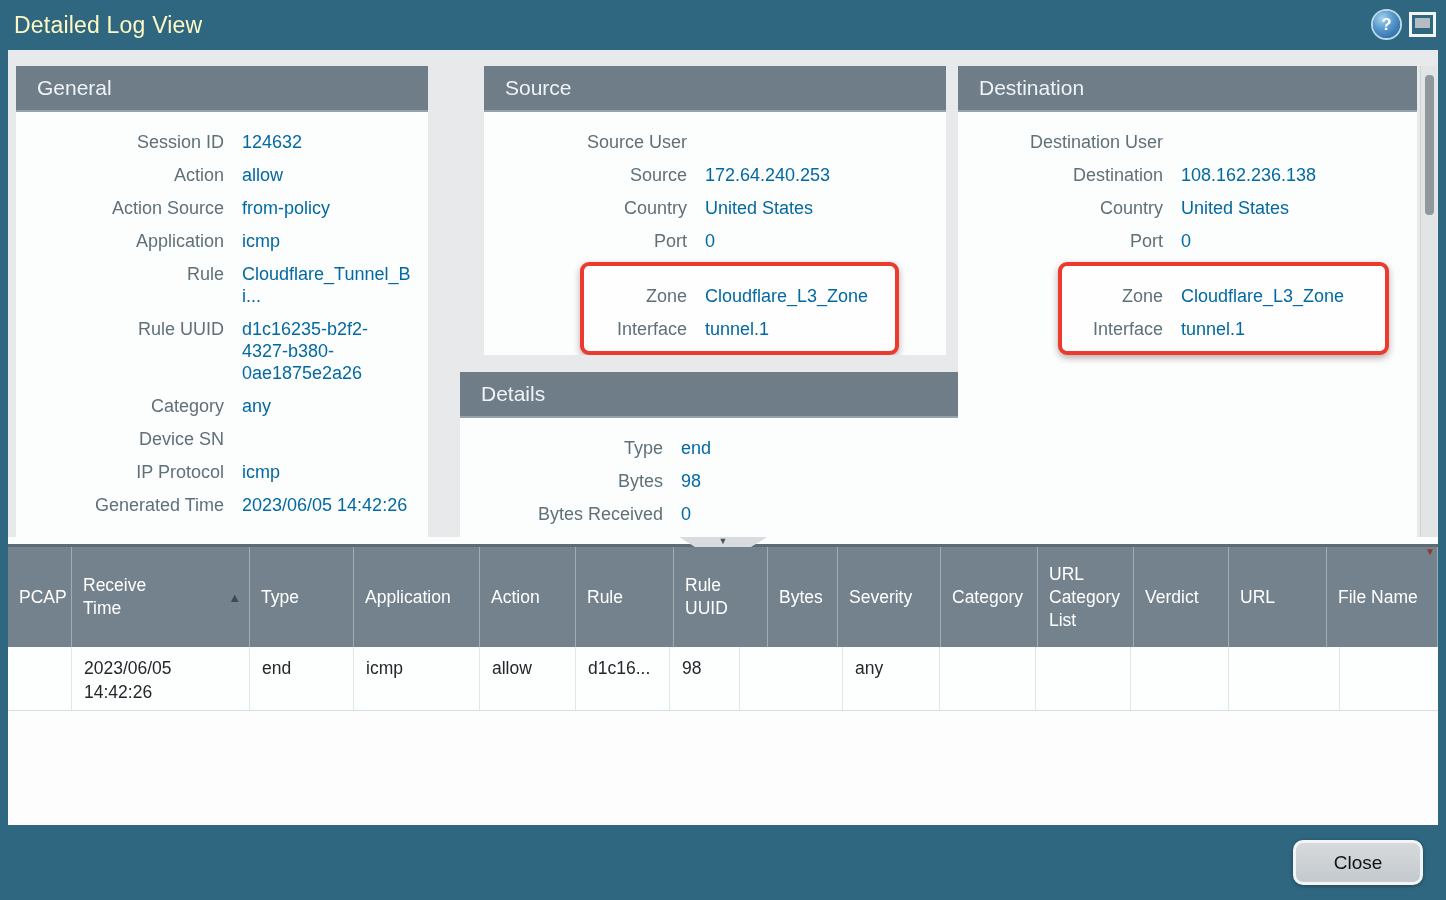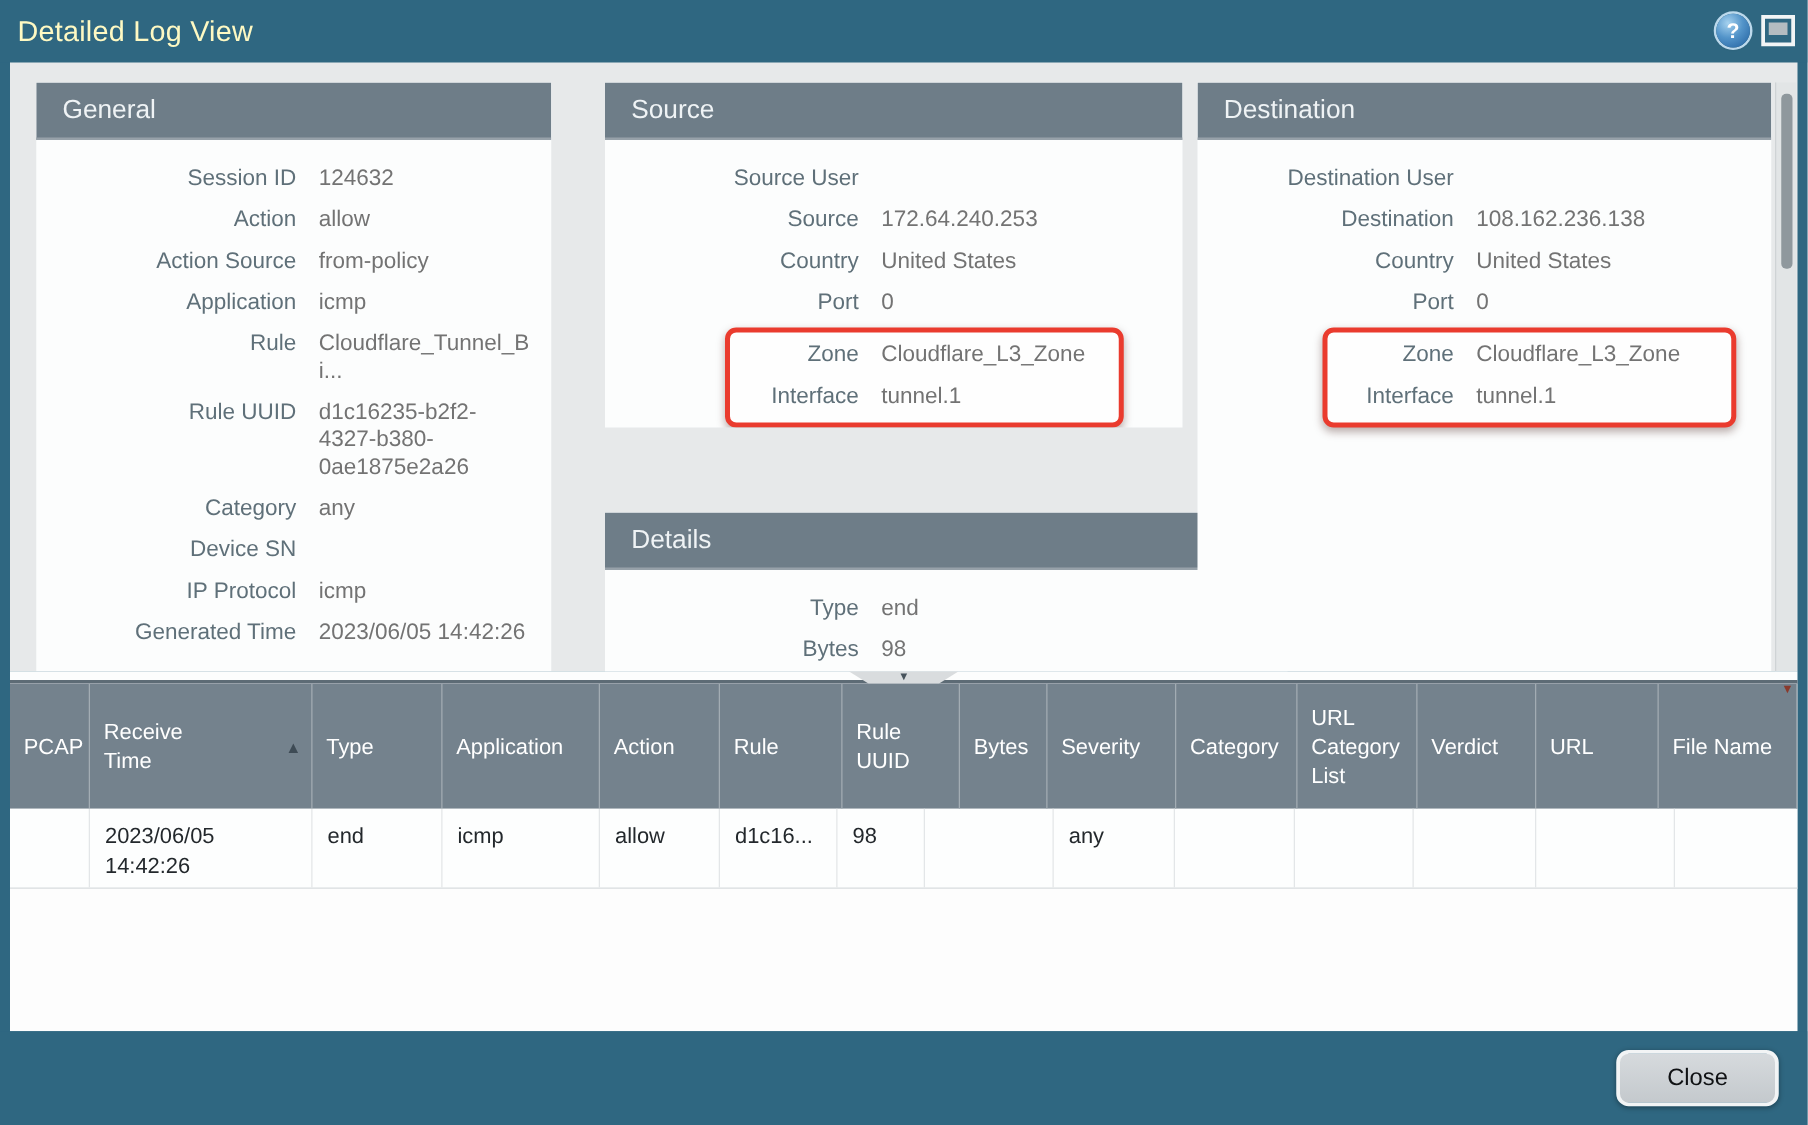--- a/index.html
+++ b/index.html
@@ -35,31 +35,31 @@
     background:#e7e9ea; overflow:hidden;
   }
   .panel { position:absolute; background:#fcfdfd; overflow:hidden; }
   .panel-header {
     height:46px; background:#6e7d88; border-bottom:2px solid #97a1a9;
     color:#eff3f5; font-size:21px; line-height:44px; padding-left:21px; font-weight:400;
   }
   .rows { padding-top:16px; }
   .row { display:flex; align-items:flex-start; padding:3px 0 8px; font-size:18px; line-height:22px; }
   .row-label { width:var(--labelw); text-align:right; color:#5f7079; flex-shrink:0; }
-  .row-value { margin-left:18px; color:#737373; word-break:break-word; padding-right:14px; }
+  .row-value { margin-left:18px; color:#0369a1; word-break:break-word; padding-right:14px; }
   .hl-group {
     border:4px solid #ea3b2e; border-radius:9px;
-    margin:2px var(--hlmr) 0 var(--hlm); padding:3px 0 3px;
+    margin:2px var(--hlmr) 0 var(--hlm); padding:16px 0 3px;
     box-shadow:0 3px 7px rgba(60,20,15,0.35);
     background:#fefefe;
   }
   .hl-group .row-label { width:calc(var(--labelw) - var(--hlm) - 4px); }
-  .panel-general     { left:21px;  top:16px;  width:412px; height:471px; --labelw:208px; }
+  .panel-general     { left:8px;  top:16px;  width:412px; height:471px; --labelw:208px; }
   .panel-source      { left:476px; top:16px;  width:462px; --labelw:203px; --hlm:96px;  --hlmr:47px; }
-  .panel-details     { left:476px; top:322px; width:546px; height:165px;margin-top:38px; --labelw:203px; }
+  .panel-details     { left:452px; top:322px; width:546px; height:165px; --labelw:203px; }
   .panel-destination { left:950px; top:16px;  width:459px; height:471px; --labelw:205px; --hlm:100px; --hlmr:28px; }
   
   .scrollbar {
     position:absolute; right:1px; top:16px; width:17px; height:471px;
     background:#e2e5e6; border-left:1px solid #cfd3d5;
   }
   .scroll-thumb {
     position:absolute; left:4px; top:9px; width:9px; height:140px;
     background:#8f989d; border-radius:4px; cursor:grab;
   }

